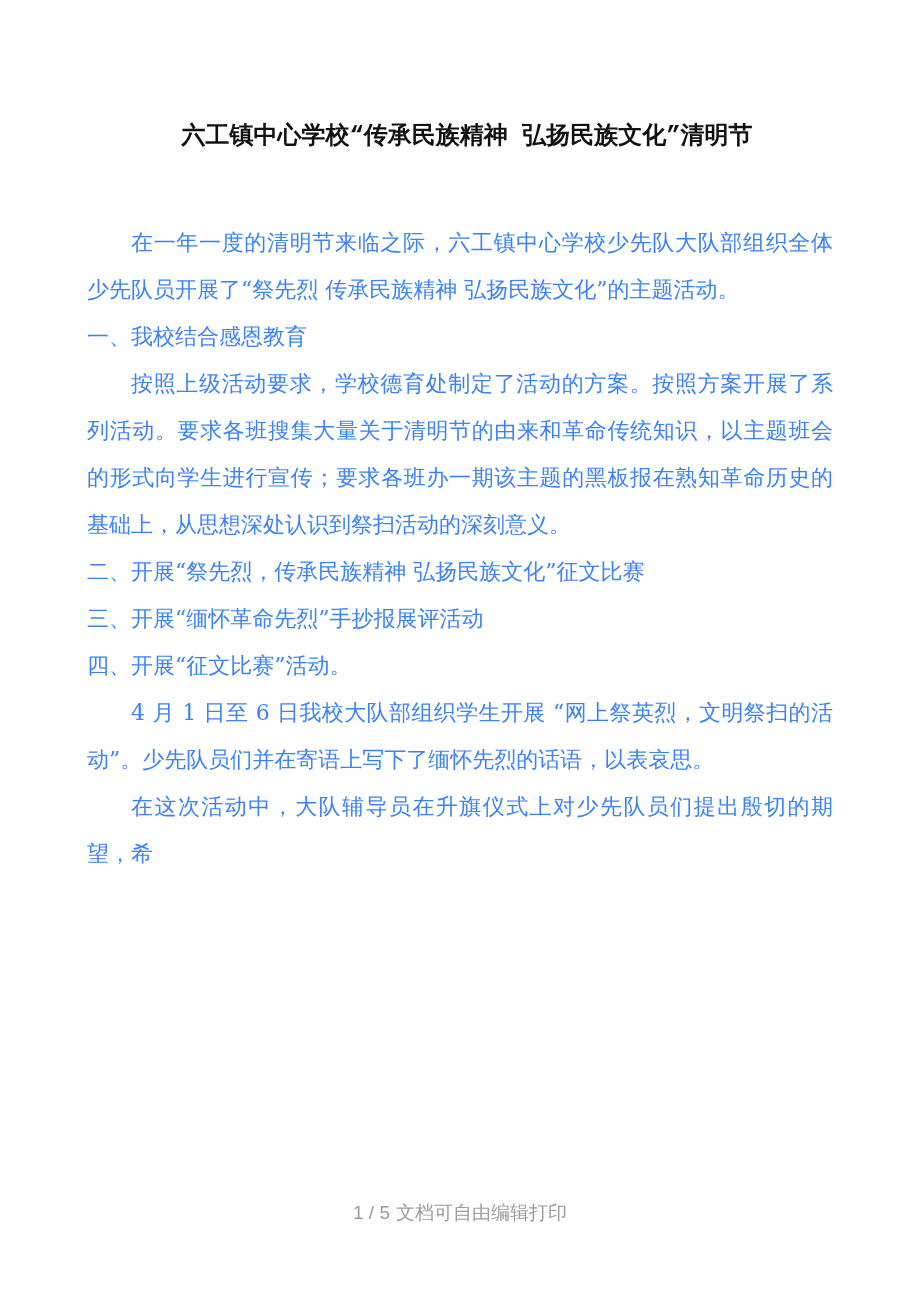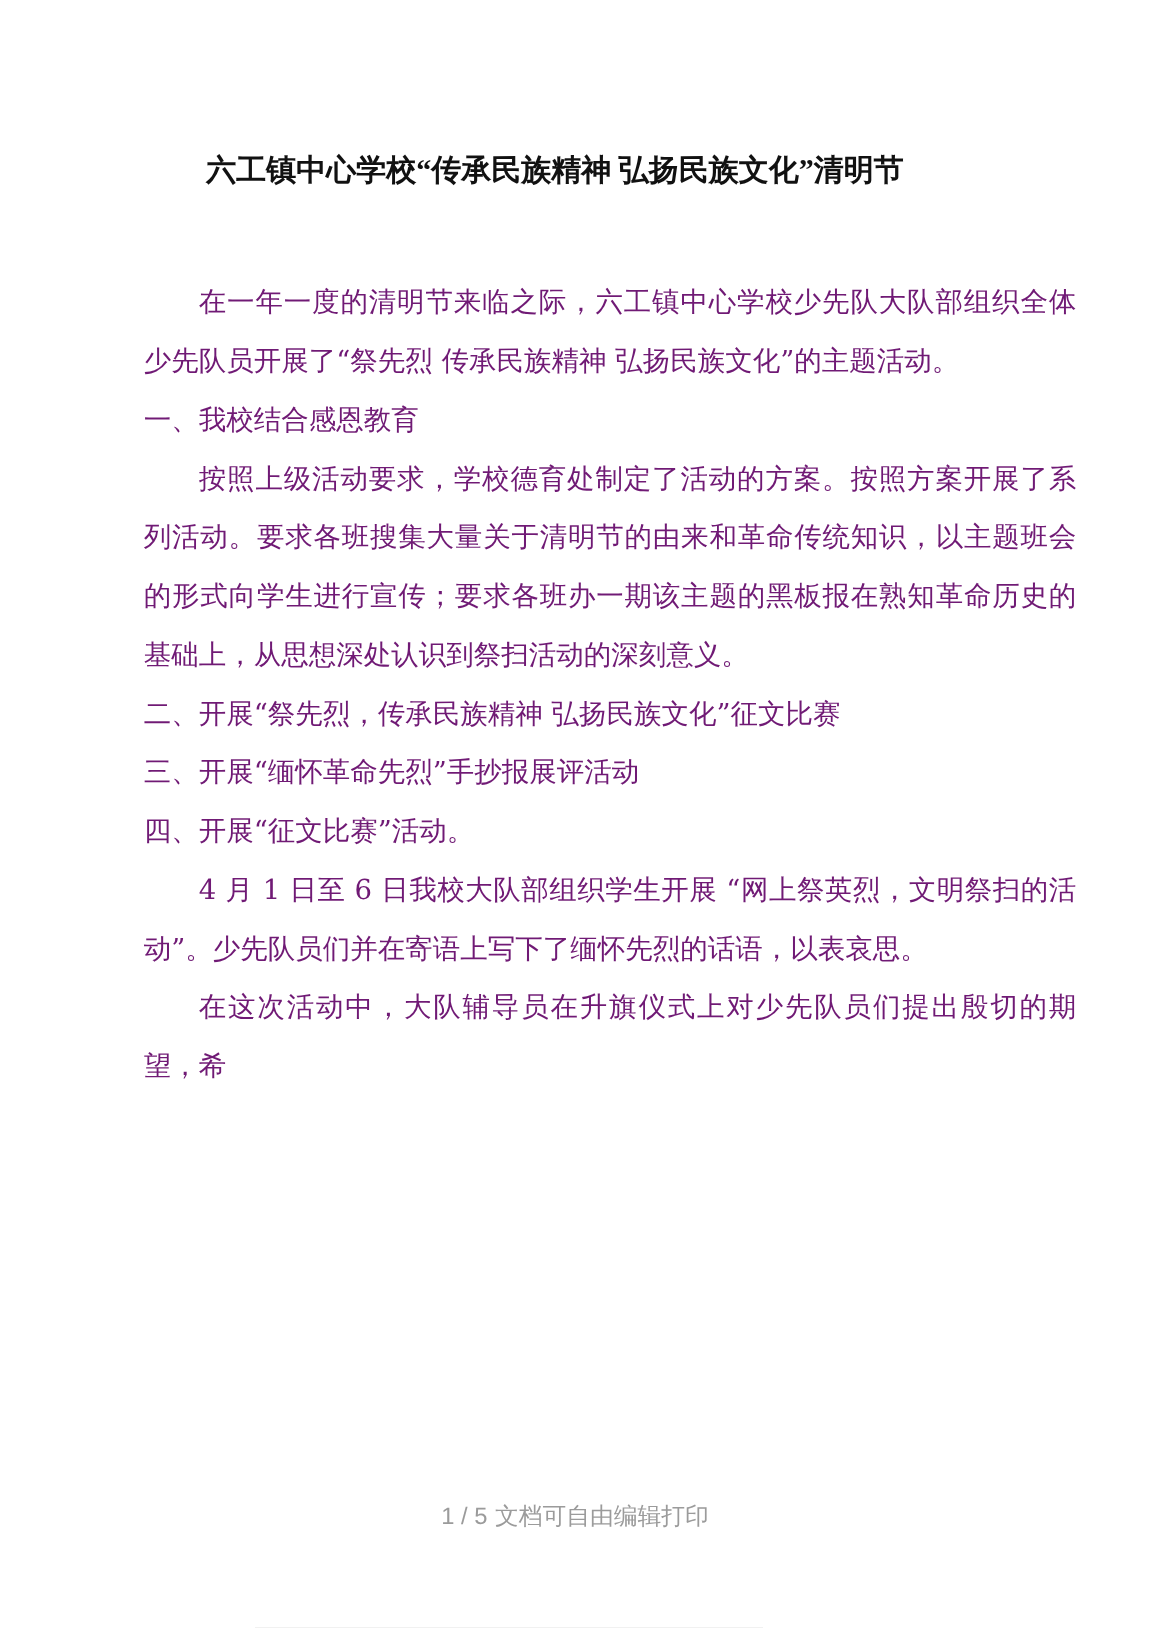--- a/index.html
+++ b/index.html
@@ -7,40 +7,39 @@
     position: relative;
     width: 920px;
     height: 1302px;
     margin: 0 auto;
     background: #ffffff;
     overflow: hidden;
   }
   .doc-title {
     position: absolute;
     top: 110px;
-    left: 71px;
+    left: 94px;
     width: 746px;
     text-align: center;
-    font-family: Liberation Serif, serif;
+    font-family: Liberation Mono, monospace;
     font-size: 24px;
     font-weight: 700;
     line-height: 54px;
     color: #111111;
   }
   .doc-body {
     position: absolute;
     top: 219px;
     left: 87px;
     width: 746px;
     font-family: "DejaVu Serif", "Liberation Serif", serif;
     font-size: 22px;
     line-height: 47px;
-    color: #701a75;
+    color: #3b82f6;
     text-align: justify;
-    margin-left: 28px;
   }
   .doc-body p { margin: 0; }
   .para { text-indent: 2em; }
   .heading { text-indent: 0; }
   .page-footer {
     position: absolute;
     top: 1200px;
     left: 0;
     right: 0;
     text-align: center;

